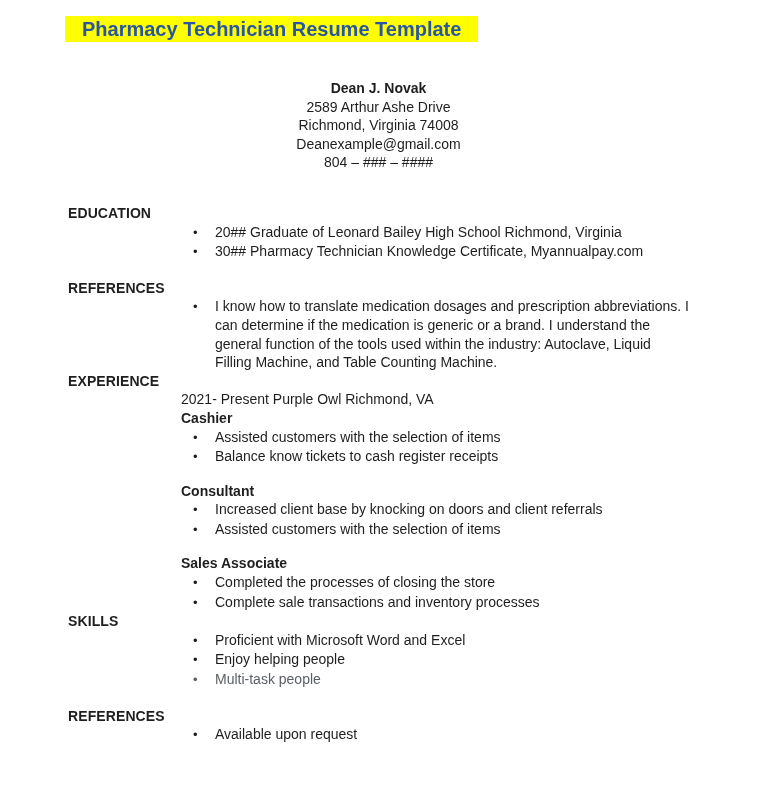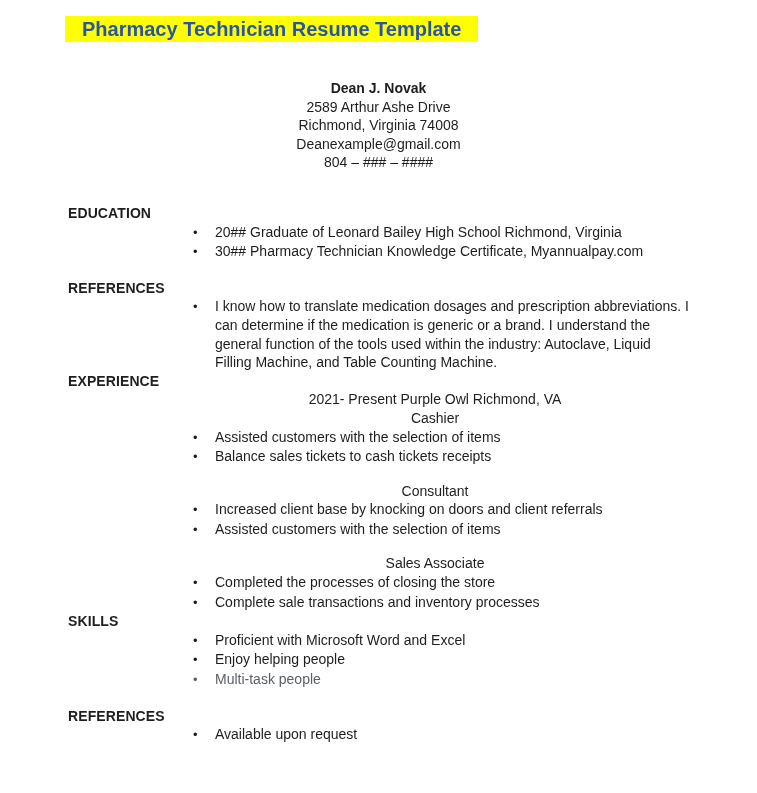--- a/index.html
+++ b/index.html
@@ -49,22 +49,22 @@
   }
   .bullet-row {
     display: flex;
     margin-left: 125px;
   }
   .dot { flex: 0 0 22px; }
   .dot::before { content: "\2022"; font-size: 13px; }
   .bullet-text { flex: 1; min-width: 0; }
   .muted .bullet-text { color: var(--muted-text, #5a5f66); }
   .muted .dot::before { color: var(--muted-text, #5a5f66); }
-  .job-dates, .job-role { margin-left: 113px; text-align: center; }
-  .job-role { font-weight: 400; }
+  .job-dates, .job-role { margin-left: 113px; }
+  .job-role { font-weight: 700; }
   .job + .job { margin-top: 15px; }
 </style>
 </head>
 <body>
 
 <div class="page">
 
   <h1 class="doc-title">Pharmacy Technician Resume Template</h1>
 
   <div class="contact">
@@ -100,21 +100,21 @@
 
     <div class="job">
       <div class="job-dates">2021- Present Purple Owl Richmond, VA</div>
       <div class="job-role">Cashier</div>
       <div class="bullet-row">
         <span class="dot"></span>
         <span class="bullet-text">Assisted customers with the selection of items</span>
       </div>
       <div class="bullet-row">
         <span class="dot"></span>
-        <span class="bullet-text">Balance sales tickets to cash tickets receipts</span>
+        <span class="bullet-text">Balance know tickets to cash register receipts</span>
       </div>
     </div>
 
     <div class="job">
       <div class="job-role">Consultant</div>
       <div class="bullet-row">
         <span class="dot"></span>
         <span class="bullet-text">Increased client base by knocking on doors and client referrals</span>
       </div>
       <div class="bullet-row">

